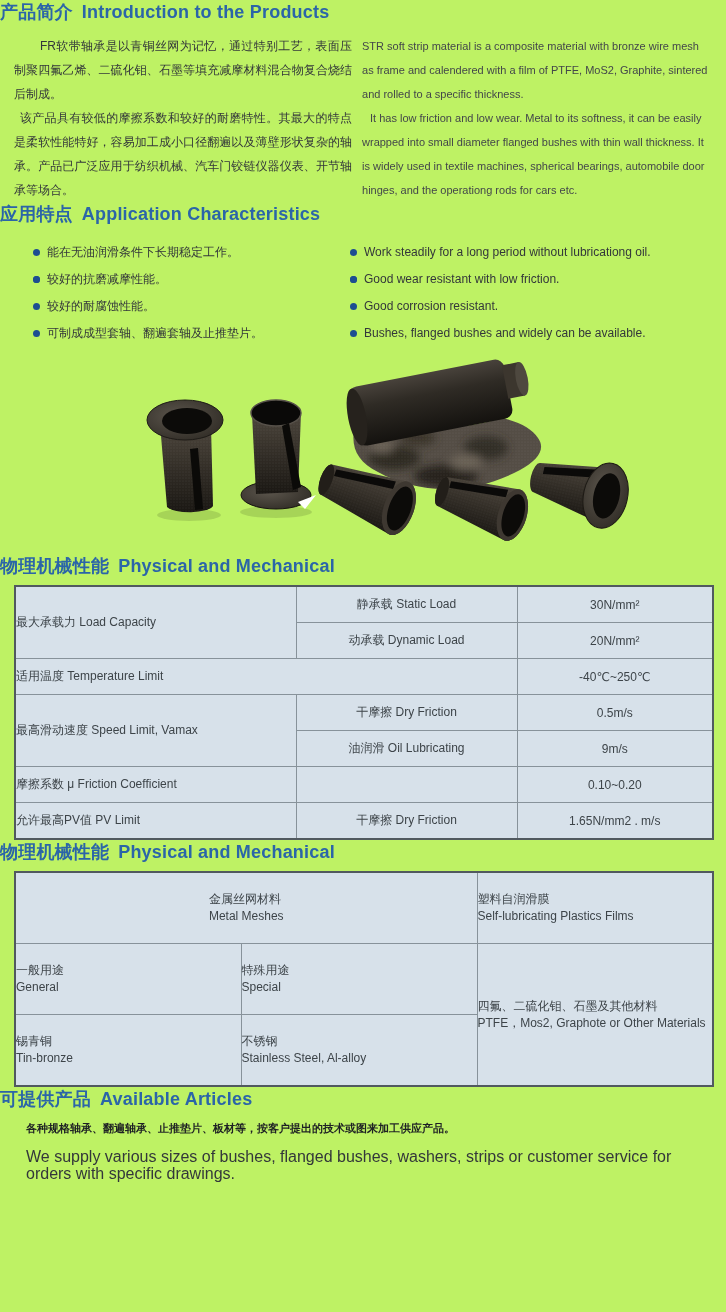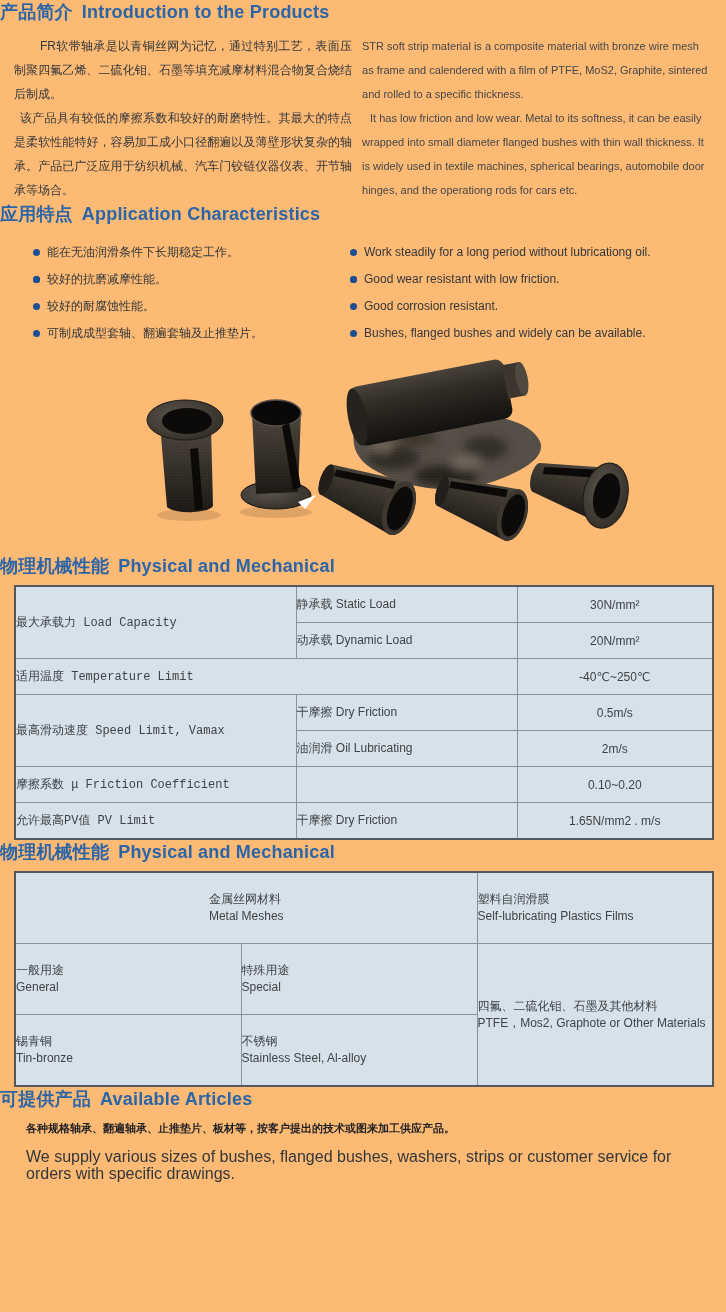--- a/index.html
+++ b/index.html
@@ -1,17 +1,17 @@
 <!DOCTYPE html>
 <html><head>
 <meta charset="utf-8">
 <style>
   html,body{margin:0;padding:0;background:#ffffff;}
   .page{
-    width:726px;height:1312px;overflow:hidden;position:relative;background:#fdba74;
+    width:726px;height:1312px;overflow:hidden;position:relative;background:#bef264;
     font-family:"Liberation Sans","DejaVu Sans",sans-serif;color:#34383b;
   }
   
   h2.sec{margin:0;padding:0;font-size:18px;font-weight:bold;color:#2b65a8;letter-spacing:.2px;}
   h2.sec .zh{margin-right:9px;}
   .h-intro{padding:13px 14px 0 14px;}
   .h-app{margin:17px 14px 0 14px;}
   .h-phys1{margin:10px 14px 0 14px;}
   .h-phys2{margin:29px 14px 0 14px;}
   .h-avail{margin:14px 14px 0 14px;}
@@ -31,22 +31,22 @@
   ul.blist{list-style:none;margin:0;padding:0;}
   ul.blist li{position:relative;padding-left:14px;font-size:12px;line-height:25px;margin-bottom:2px;color:#33373a;}
   ul.blist .dot{position:absolute;left:0;top:9px;width:7px;height:7px;border-radius:50%;background:#1d4e91;}
   .bul-r ul.blist li{font-size:12px;}
   
   .photo-wrap{margin:6px 0 0 14px;}
   
   table.tbl{border-collapse:collapse;margin:7px 0 0 14px;width:698px;table-layout:fixed;border:2px solid #51595f;}
   table.tbl td{border:1px solid #87929a;font-size:12px;color:#3d4449;background:#d7e1ea;padding:0;}
   table.t1 td{height:35px;}
-  td.c1{text-align:left;padding-left:42px;font-family:Liberation Mono, monospace;}
-  td.c2{text-align:left;}
+  td.c1{text-align:left;padding-left:42px;}
+  td.c2{text-align:center;}
   td.val{background:#fff;text-align:center;}
   
   table.t2 td{height:70px;vertical-align:middle;}
   .blk{display:inline-block;text-align:left;}
   .blk div{line-height:17px;font-size:12px;}
   td.mh{text-align:center;}
   td.wh{background:#fff;}
   td.fh{padding-left:46px;}
   td.m1{padding-left:86px;}
   td.m2{padding-left:66px;}
@@ -218,21 +218,21 @@
         <td class="c1" colspan="2">适用温度  Temperature Limit</td>
         <td class="val">-40℃~250℃</td>
       </tr>
       <tr>
         <td class="c1" rowspan="2">最高滑动速度 Speed Limit, Vamax</td>
         <td class="c2">干摩擦 Dry Friction</td>
         <td class="val">0.5m/s</td>
       </tr>
       <tr>
         <td class="c2">油润滑 Oil Lubricating</td>
-        <td class="val">2m/s</td>
+        <td class="val">9m/s</td>
       </tr>
       <tr>
         <td class="c1">摩擦系数 μ Friction Coefficient</td>
         <td class="c2"></td>
         <td class="val">0.10~0.20</td>
       </tr>
       <tr>
         <td class="c1">允许最高PV值 PV Limit</td>
         <td class="c2">干摩擦 Dry Friction</td>
         <td class="val">1.65N/mm2 . m/s</td>

